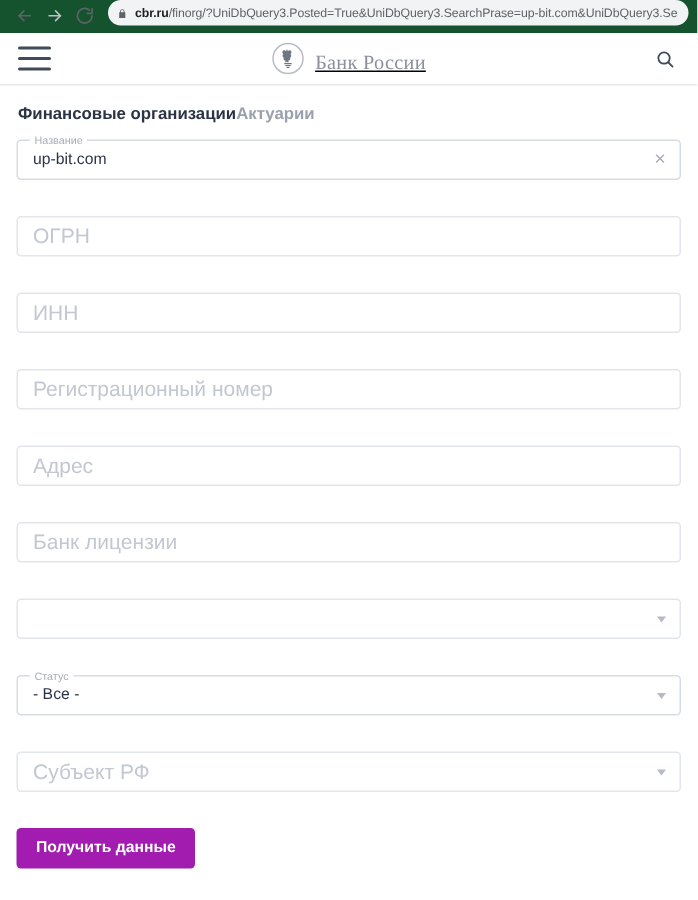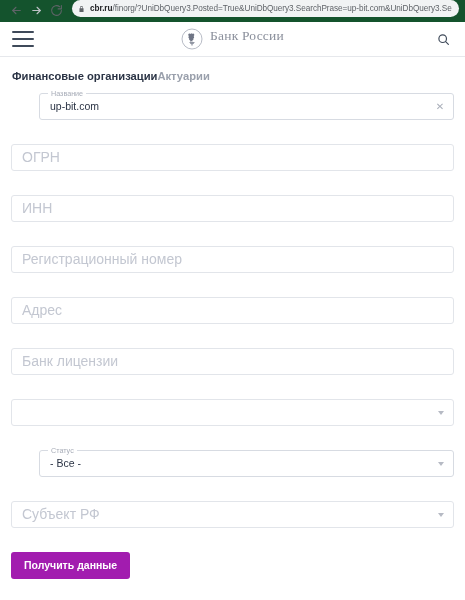--- a/index.html
+++ b/index.html
@@ -63,23 +63,24 @@
     display: flex; flex-direction: column; justify-content: space-between;
     cursor: pointer;
   }
   .hamburger span {
     display: block; height: 2px; width: 22px;
     background: #3f4a5a; border-radius: 1px;
   }
   .brand {
     position: absolute;
     left: 0; right: 0;
-    display: flex; align-items: flex-start; justify-content: center;
+    display: flex; align-items: flex-end; justify-content: center;
     gap: 7px;
     pointer-events: none;
+    text-decoration: underline;
   }
   .brand-logo { width: 22px; height: 22px; flex: 0 0 auto; }
   .brand-name {
     font-family: "Liberation Serif", "DejaVu Serif", serif;
     font-size: 13.5px;
     color: #8b909c;
     letter-spacing: 0.2px;
     white-space: nowrap;
   }
   .search-btn {
@@ -118,21 +119,20 @@
     border: 1px solid #e2e5ea;
     border-radius: 3px;
     background: #fff;
     margin-bottom: 24px;
     display: flex;
     align-items: center;
     padding: 0 10px;
   }
   .field.filled {
     border-color: #d7dbe2;
-    margin-left: 28px;
   }
   .field-legend {
     position: absolute;
     top: -5px;
     left: 8px;
     background: #fff;
     padding: 0 3px;
     font-size: 7.2px;
     color: #a8adb8;
     line-height: 9px;

